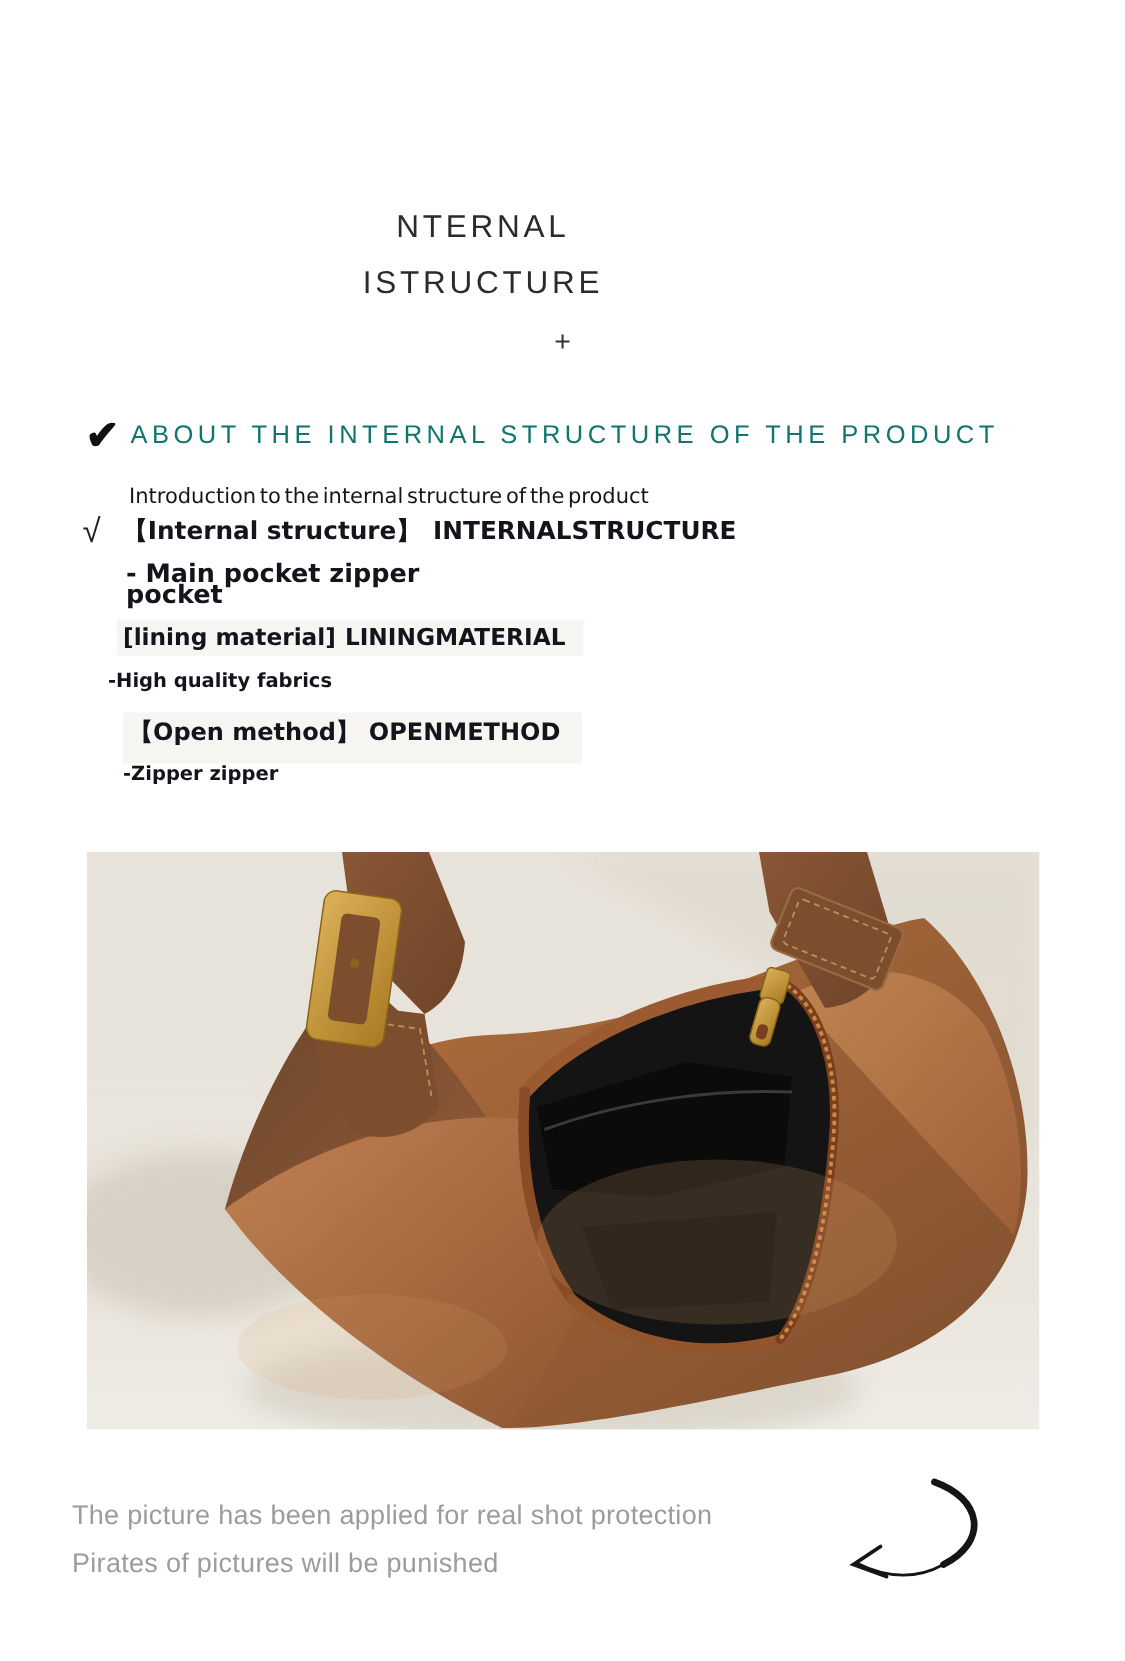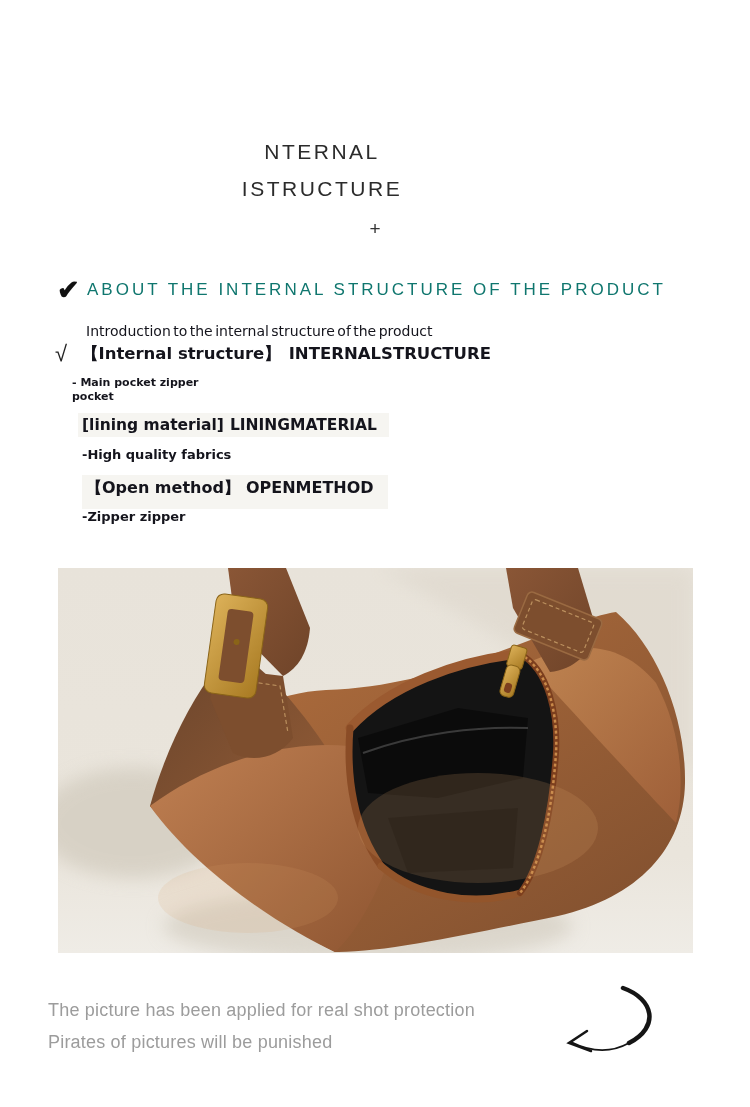--- a/index.html
+++ b/index.html
@@ -22,23 +22,23 @@
              font-family:"DejaVu Sans",sans-serif;word-spacing:-2px;letter-spacing:0;color:#14141c;margin-top:16px;}
 
   
   .spec-big{position:absolute;font-family:"DejaVu Sans",sans-serif;font-weight:700;
             color:#14141c;white-space:nowrap;}
   .spec-note{position:absolute;font-family:"DejaVu Sans",sans-serif;font-weight:700;
              color:#14141c;white-space:nowrap;}
   #spec-check{position:absolute;left:55px;top:341px;font-size:22px;font-weight:400;color:#222;}
   #spec1{left:82px;top:343px;font-size:16.5px;}
   #spec1 .val{margin-left:8px;}
-  #note1{left:72px;top:376px;font-size:11px;line-height:14px;}
+  #note1{left:84px;top:376px;font-size:17px;line-height:14px;}
   #spec2{left:78px;top:413px;font-size:15.5px;background:#f6f5f1;padding:3px 12px 3px 4px;}
-  #note2{left:82px;top:447px;font-size:13px;}
+  #note2{left:72px;top:447px;font-size:13px;}
   #spec3{left:82px;top:475px;font-size:16px;background:#f6f5f1;padding:3px 14px 10px 4px;}
   #note3{left:82px;top:509px;font-size:13px;}
   .val{margin-left:6px;text-align:center;}
 
   
   #photo{position:absolute;left:58px;top:568px;width:635px;height:385px;}
 
   
   .footer-line{position:absolute;left:48px;font-size:18px;font-weight:400;color:#9c9c9c;
                letter-spacing:0.2px;white-space:nowrap;}

